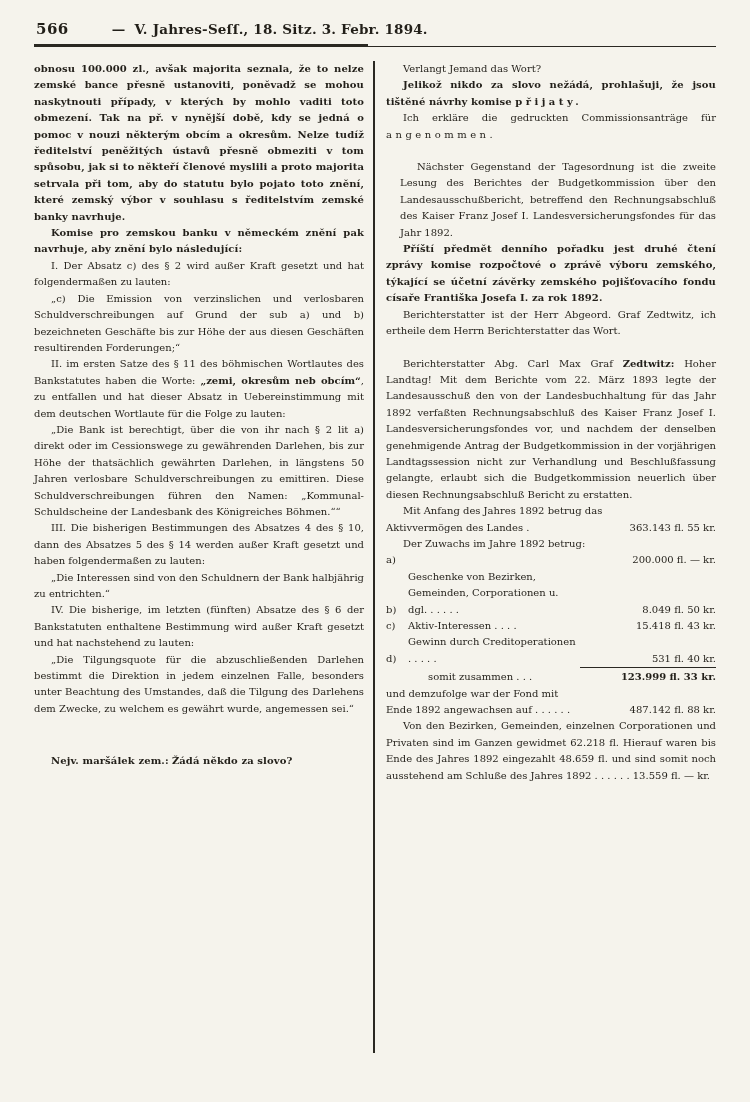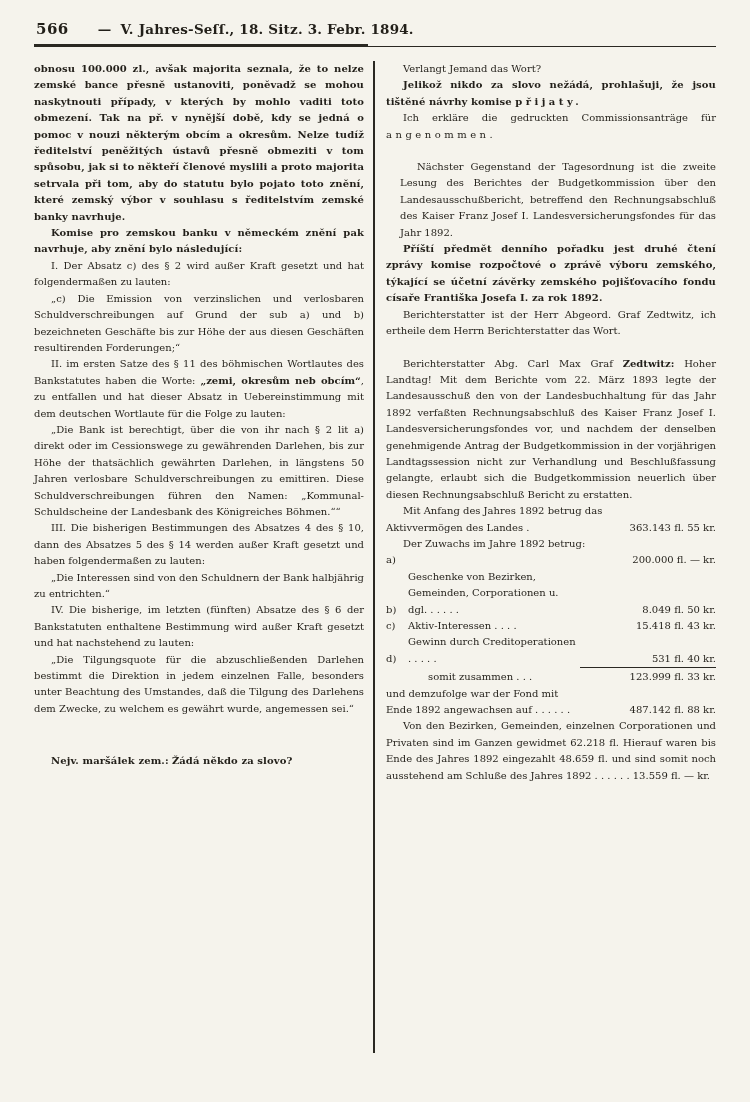--- a/index.html
+++ b/index.html
@@ -17,21 +17,21 @@
   }
   
   .page-header {
     display: flex;
     align-items: baseline;
     font-weight: bold;
     font-size: 13.5px;
     white-space: nowrap;
     padding: 2px 0 6px 2px;
   }
-  .pageno { font-size: 15px; letter-spacing: .5px; margin-right: 20px; }
+  .pageno { font-size: 15px; letter-spacing: .5px; margin-right: 34px; }
   .ht { letter-spacing: .2px; }
   .sep { margin: 0 9px; }
   .rules { position: relative; height: 5px; }
   .rule-left  { position: absolute; left: 0; top: 0; width: 49%; height: 2.5px; background: #2a2822; }
   .rule-full  { position: absolute; left: 0; right: 0; top: 2px; height: 1px; background: #2a2822; }
   
   .content { display: flex; margin-top: 12px; height: 992px; }
   .col {
     font-size: 10px;
     line-height: 16.4px;
@@ -50,21 +50,21 @@
   .gap-md { margin-top: 16px; }
   .speaker-gap { margin-top: 36px; }
   
   .lrow { display: flex; align-items: flex-end; }
   .lmark { flex: none; width: 22px; }
   .llbl  { flex: none; text-align: left; }
   .lamt  { flex: 1; text-align: right; white-space: nowrap; padding-left: 4px; }
   .w-open   .llbl { width: 225px; text-indent: 17px; }
   .w-item   .llbl { width: 172px; }
   .w-total  .llbl { width: 172px; padding-left: 20px; box-sizing: border-box; }
-  .w-total  .lamt { border-top: 1.3px solid #2a2822; padding-top: 1px; }
+  .w-total  .lamt { border-top: 1.3px solid #2a2822; padding-top: 1px; font-weight: bold; }
   .w-growth .llbl { width: 190px; }
   .nowrap { white-space: nowrap; }
 </style>
 </head>
 <body>
 
 <div class="paper">
 
   <header class="page-header">
     <span class="pageno">566</span>

